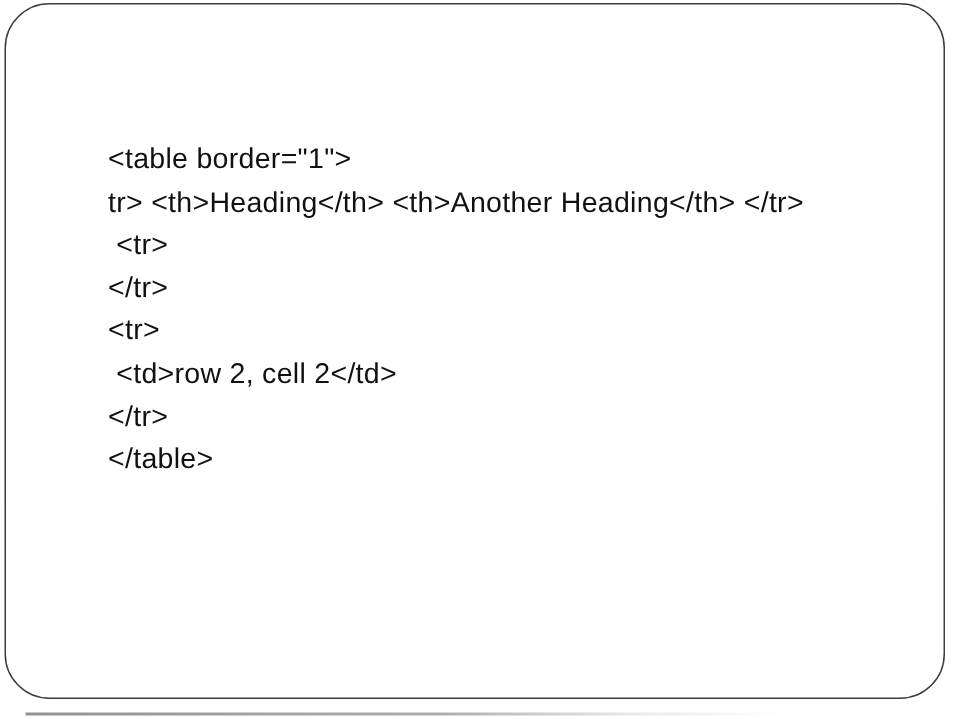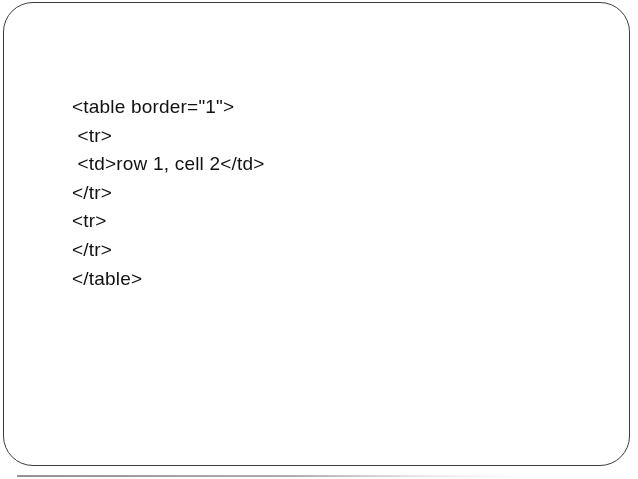--- a/index.html
+++ b/index.html
@@ -55,31 +55,32 @@
 </style>
 </head>
 <body>
 
 <div class="stage">
   <div class="slide-frame">
     <div class="code-block">
 
         <div class="code-line">&lt;table border="1"&gt;</div>
 
+        <div class="code-line">tr&gt; &lt;th&gt;Heading&lt;/th&gt; &lt;th&gt;Another Heading&lt;/th&gt; &lt;/tr&gt;</div>
 
         <div class="code-line"> &lt;tr&gt;</div>
 
 
-        <div class="code-line"> &lt;td&gt;row 1, cell 2&lt;/td&gt;</div>
 
         <div class="code-line">&lt;/tr&gt;</div>
 
         <div class="code-line">&lt;tr&gt;</div>
 
 
+        <div class="code-line"> &lt;td&gt;row 2, cell 2&lt;/td&gt;</div>
 
         <div class="code-line">&lt;/tr&gt;</div>
 
         <div class="code-line">&lt;/table&gt;</div>
       </div>
   </div>
   <div class="slide-bottom-shadow"></div>
 </div>
 
 </body></html>

